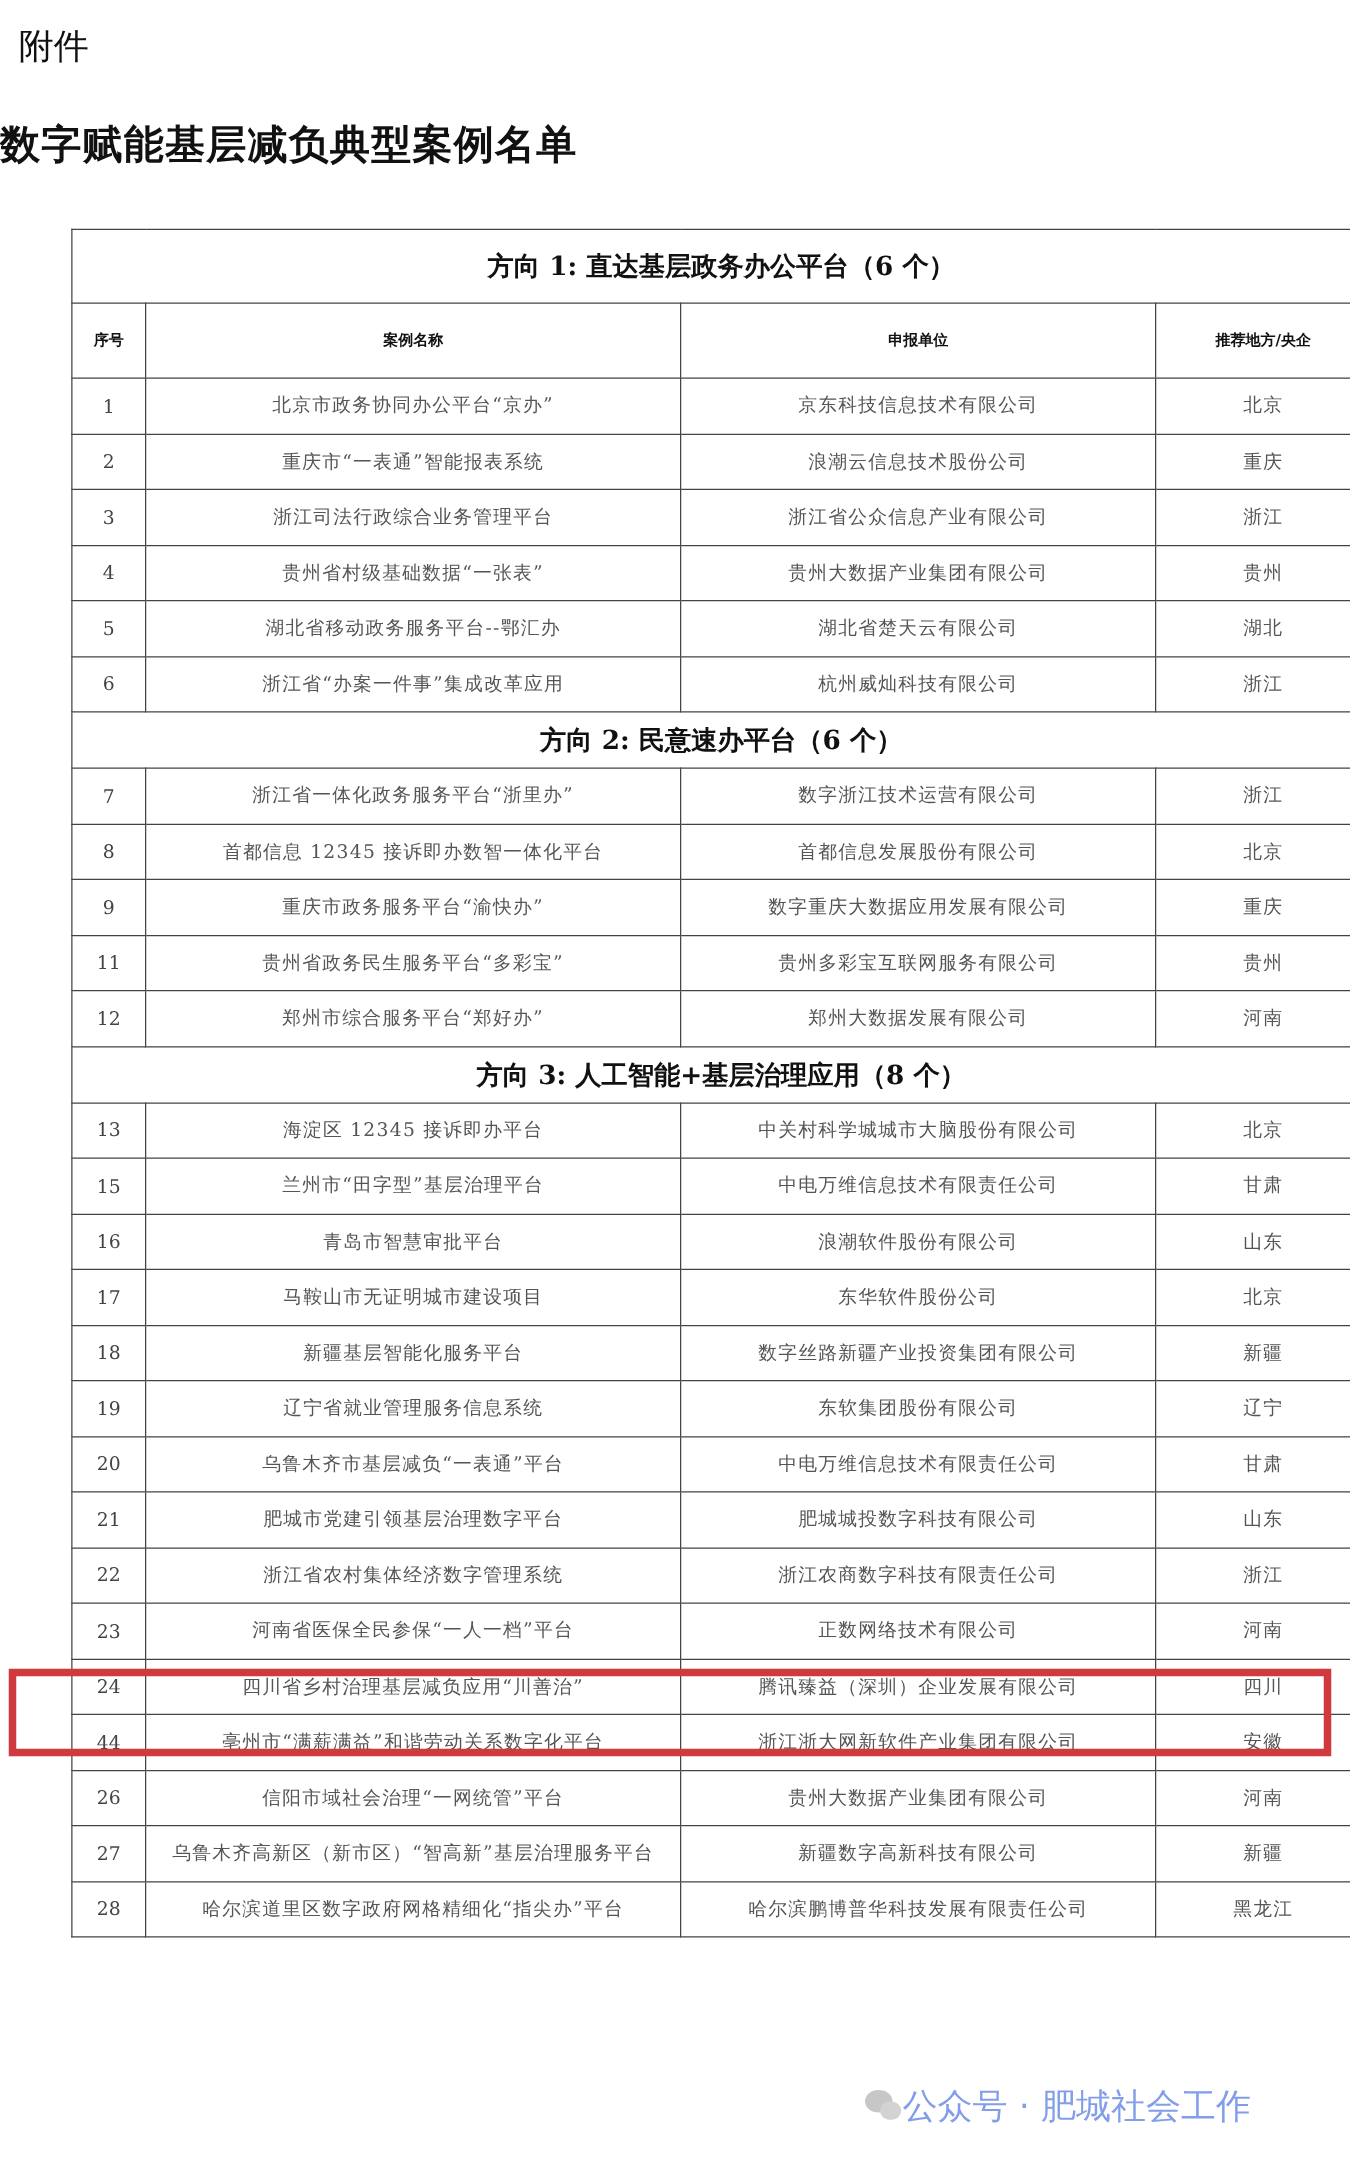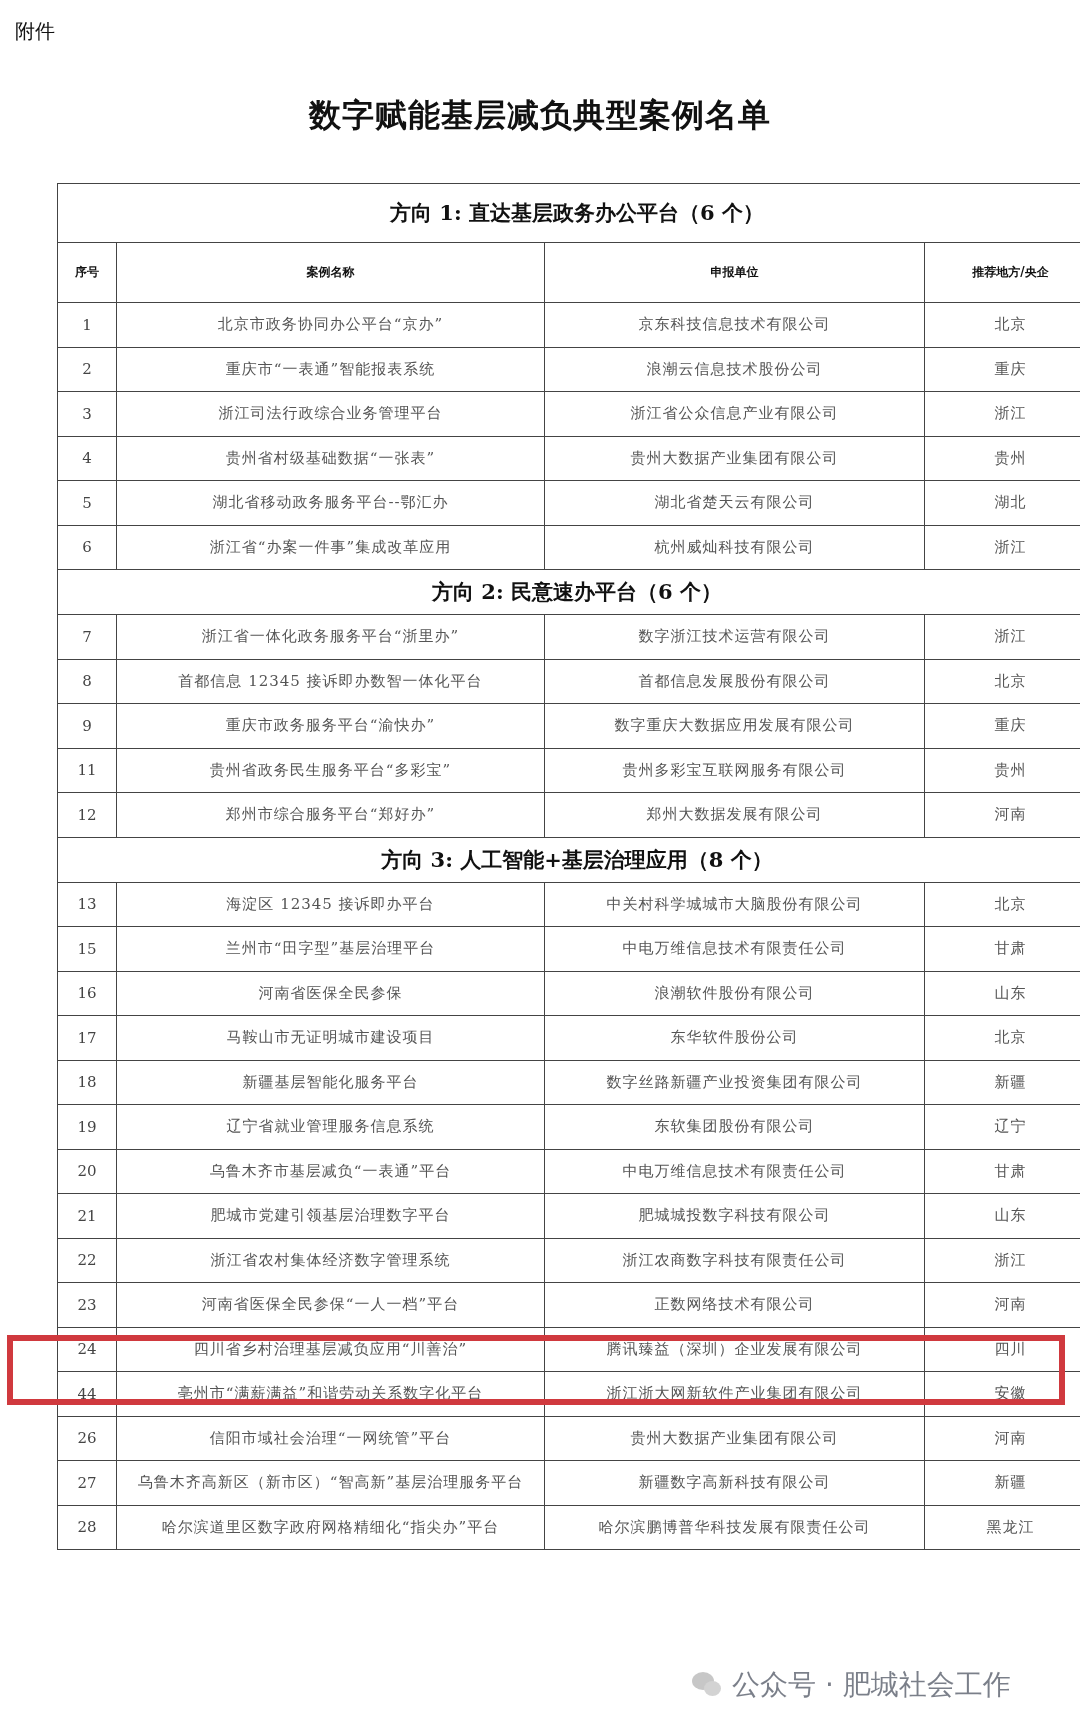--- a/index.html
+++ b/index.html
@@ -1,25 +1,25 @@
 <!DOCTYPE html>
 <html><head>
   <meta charset="utf-8">
   <style>
     html, body { margin: 0; padding: 0; }
     body {
       width: 1080px; height: 1727px; background: #ffffff; position: relative; overflow: hidden;
       font-family: "DejaVu Serif", "Liberation Serif", serif; color: #222;
     }
     .attach {
-      position: absolute; left: 15px; top: 18px; font-size: 20px; color: #111;
+      position: absolute; left: 15px; top: 18px; font-size: 28px; color: #111;
       font-family: "DejaVu Sans", "Liberation Sans", sans-serif;
     }
     .doc-title {
-      position: absolute; left: 0; width: 1080px; top: 94px; text-align: center;
+      position: absolute; left: 0; width: 1080px; top: 94px; text-align: left;
       font-size: 32px; font-weight: bold; color: #111; letter-spacing: 1px;
     }
     table.list {
       position: absolute; left: 21px; top: 183px; width: 1039px;
       border-collapse: collapse; table-layout: fixed; margin-left: 36px;
     }
     table.list td, table.list th {
       border: 1.5px solid #444; text-align: center; vertical-align: middle; padding: 0;
       overflow: hidden; white-space: nowrap;
     }
@@ -29,22 +29,22 @@
     tr.section.secn td { height: 44px; }
     tr.colhead th { height: 59px; font-size: 12px; font-weight: bold; color: #111; }
     tr.row td { height: 43.5px; font-size: 15px; color: #555; letter-spacing: 1px; }
     tr.row td.num { font-size: 15px; letter-spacing: 0; color: #444; }
     .highlight {
       position: absolute; left: 7px; top: 1335px; width: 1046px; height: 58px;
       border: 6px solid #d0393e; pointer-events: none;
     }
     .watermark {
       position: absolute; left: 692px; top: 1665px; height: 40px;
-      display: flex; align-items: center; gap: 10px; opacity: 0.55; pointer-events: none;
-      font-family: "DejaVu Sans", "Liberation Sans", sans-serif; font-size: 28px; color: #0f172a;
+      display: flex; align-items: center; opacity: 0.55; pointer-events: none;
+      font-family: "DejaVu Sans", "Liberation Sans", sans-serif; font-size: 28px; color: #1d4ed8;
     }
     .wm-icon { width: 30px; height: 26px; position: relative; }
     .wm-icon::before, .wm-icon::after {
       content: ""; position: absolute; border-radius: 50%; background: #9a9a9a;
     }
     .wm-icon::before { left: 0; top: 0; width: 22px; height: 18px; }
     .wm-icon::after { left: 12px; top: 9px; width: 17px; height: 15px; background: #b0b0b0; }
   </style>
 </head>
 <body>
@@ -150,21 +150,21 @@
         <td>北京</td>
       </tr>
       <tr class="row">
         <td class="num">15</td>
         <td>兰州市“田字型”基层治理平台</td>
         <td>中电万维信息技术有限责任公司</td>
         <td>甘肃</td>
       </tr>
       <tr class="row">
         <td class="num">16</td>
-        <td>河南省医保全民参保</td>
+        <td>青岛市智慧审批平台</td>
         <td>浪潮软件股份有限公司</td>
         <td>山东</td>
       </tr>
       <tr class="row">
         <td class="num">17</td>
         <td>马鞍山市无证明城市建设项目</td>
         <td>东华软件股份公司</td>
         <td>北京</td>
       </tr>
       <tr class="row">

